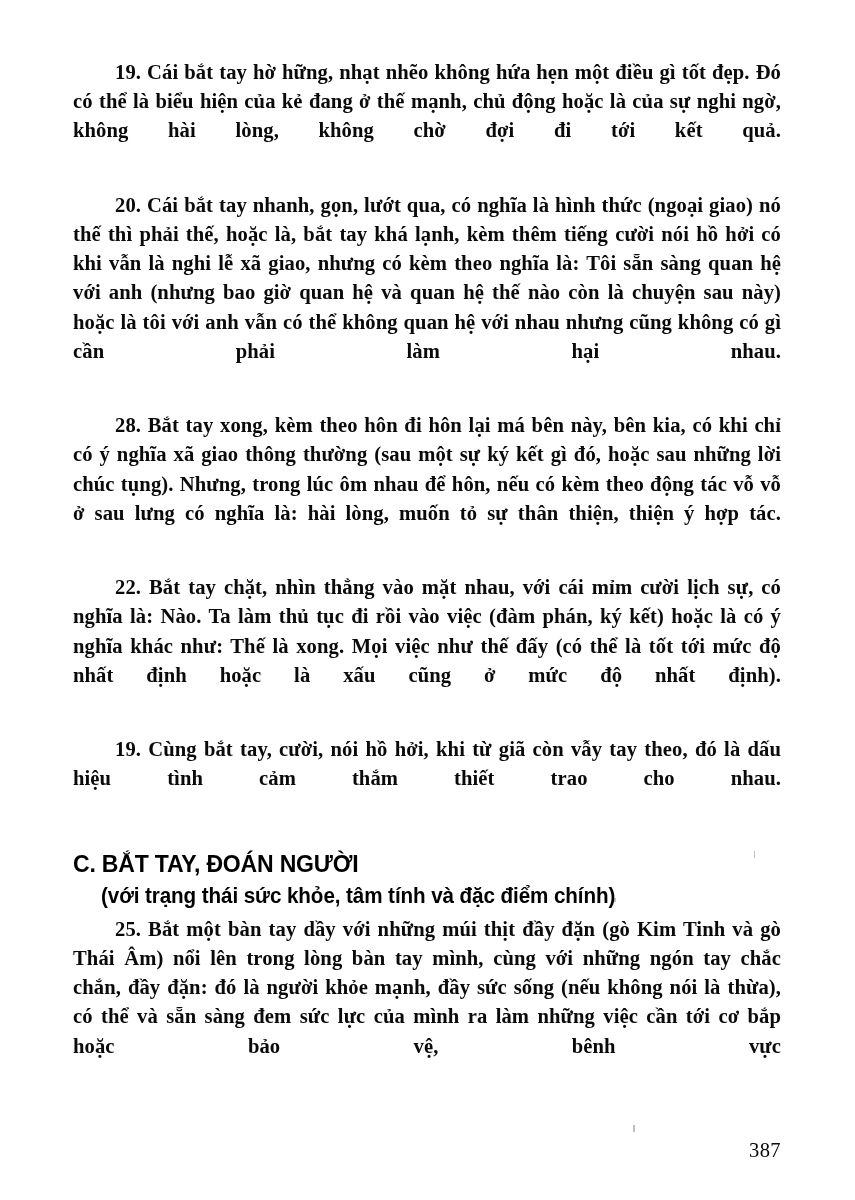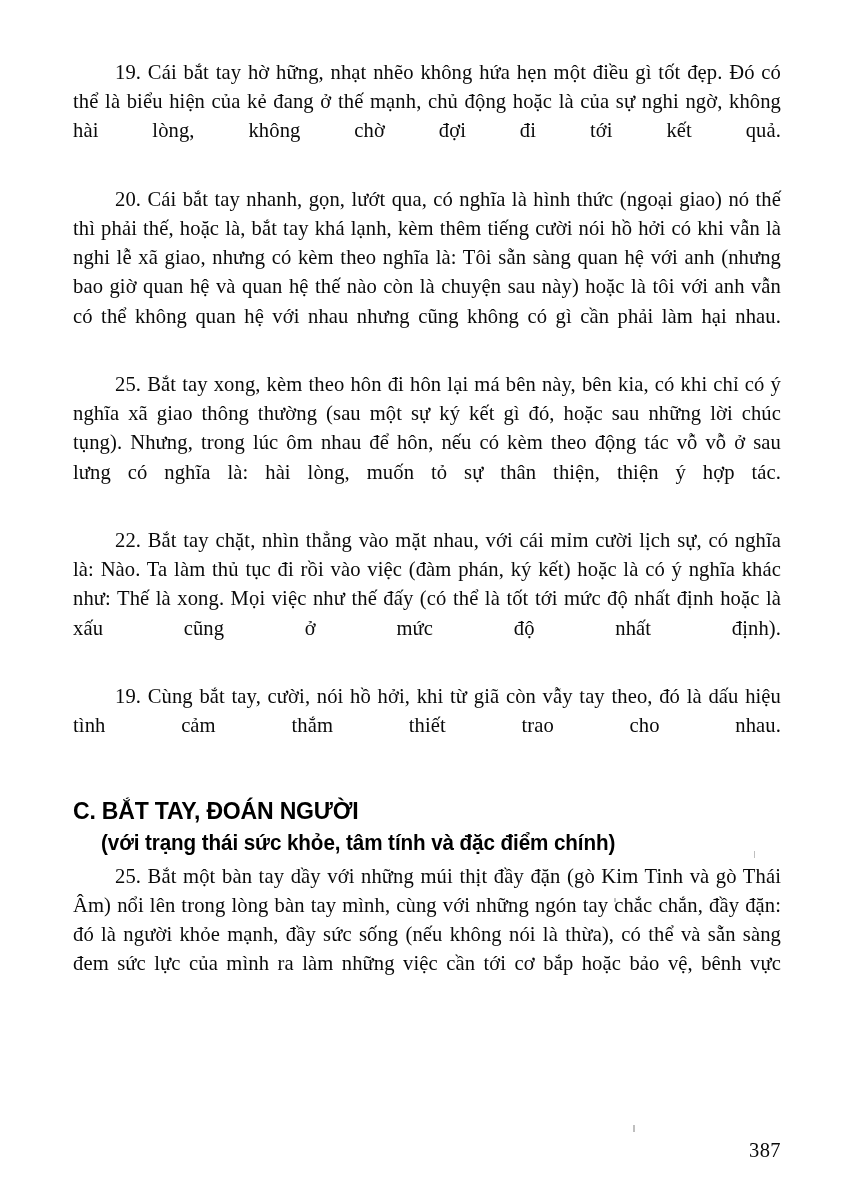--- a/index.html
+++ b/index.html
@@ -30,24 +30,25 @@
   .para {
     margin: 0 0 0 0;
     text-align: justify;
     text-justify: inter-word;
     font-size: 20.6px;
     line-height: 29.2px;
     letter-spacing: 0.1px;
     word-spacing: 0.6px;
     text-indent: 42px;
     hyphens: none;
+    font-weight: bold;
   }
 
   .para + .para {
-    margin-top: 10px;
+    margin-top: 16px;
   }
 
   
   .para::after {
     content: "";
     display: inline-block;
     width: 100%;
   }
 
   
@@ -105,21 +106,21 @@
 </style>
 </head>
 <body>
 
 <div class="page">
 
   <div class="text-column">
 
     <p class="para">19. Cái bắt tay hờ hững, nhạt nhẽo không hứa hẹn một điều gì tốt đẹp. Đó có thể là biểu hiện của kẻ đang ở thế mạnh, chủ động hoặc là của sự nghi ngờ, không hài lòng, không chờ đợi đi tới kết quả.</p>
     <p class="para">20. Cái bắt tay nhanh, gọn, lướt qua, có nghĩa là hình thức (ngoại giao) nó thế thì phải thế, hoặc là, bắt tay khá lạnh, kèm thêm tiếng cười nói hồ hởi có khi vẫn là nghi lễ xã giao, nhưng có kèm theo nghĩa là: Tôi sẵn sàng quan hệ với anh (nhưng bao giờ quan hệ và quan hệ thế nào còn là chuyện sau này) hoặc là tôi với anh vẫn có thể không quan hệ với nhau nhưng cũng không có gì cần phải làm hại nhau.</p>
-    <p class="para">25. Bắt tay xong, kèm theo hôn đi hôn lại má bên này, bên kia, có khi chỉ có ý nghĩa xã giao thông thường (sau một sự ký kết gì đó, hoặc sau những lời chúc tụng). Nhưng, trong lúc ôm nhau để hôn, nếu có kèm theo động tác vỗ vỗ ở sau lưng có nghĩa là: hài lòng, muốn tỏ sự thân thiện, thiện ý hợp tác.</p>
+    <p class="para">28. Bắt tay xong, kèm theo hôn đi hôn lại má bên này, bên kia, có khi chỉ có ý nghĩa xã giao thông thường (sau một sự ký kết gì đó, hoặc sau những lời chúc tụng). Nhưng, trong lúc ôm nhau để hôn, nếu có kèm theo động tác vỗ vỗ ở sau lưng có nghĩa là: hài lòng, muốn tỏ sự thân thiện, thiện ý hợp tác.</p>
     <p class="para">22. Bắt tay chặt, nhìn thẳng vào mặt nhau, với cái mỉm cười lịch sự, có nghĩa là: Nào. Ta làm thủ tục đi rồi vào việc (đàm phán, ký kết) hoặc là có ý nghĩa khác như: Thế là xong. Mọi việc như thế đấy (có thể là tốt tới mức độ nhất định hoặc là xấu cũng ở mức độ nhất định).</p>
     <p class="para">19. Cùng bắt tay, cười, nói hồ hởi, khi từ giã còn vẫy tay theo, đó là dấu hiệu tình cảm thắm thiết trao cho nhau.</p>
 
     <div class="section-heading-block">
       <h2 class="section-heading">C. BẮT TAY, ĐOÁN NGƯỜI</h2>
       <h3 class="section-subheading">(với trạng thái sức khỏe, tâm tính và đặc điểm chính)</h3>
     </div>
 
     <p class="para">25. Bắt một bàn tay dầy với những múi thịt đầy đặn (gò Kim Tinh và gò Thái Âm) nổi lên trong lòng bàn tay mình, cùng với những ngón tay chắc chắn, đầy đặn: đó là người khỏe mạnh, đầy sức sống (nếu không nói là thừa), có thể và sẵn sàng đem sức lực của mình ra làm những việc cần tới cơ bắp hoặc bảo vệ, bênh vực</p>
 

